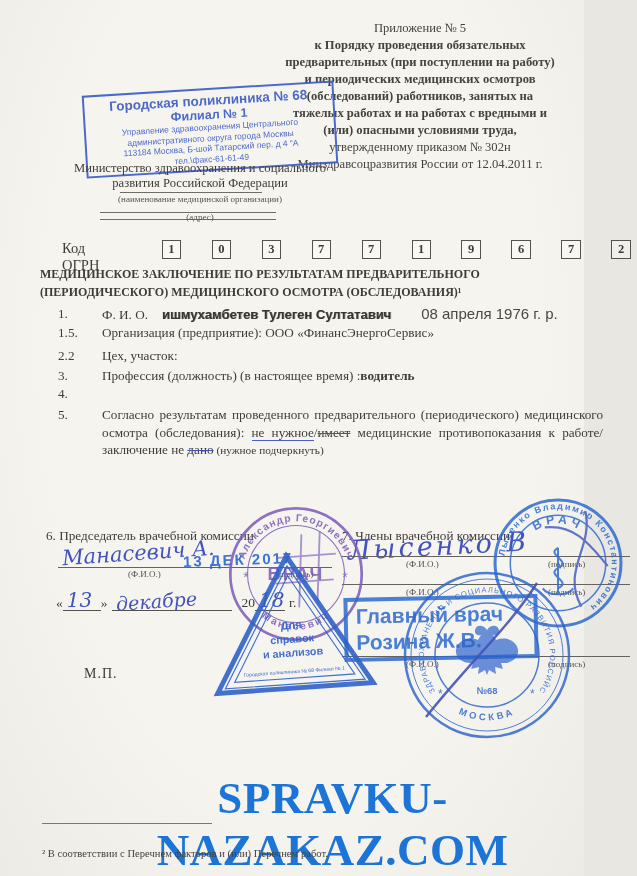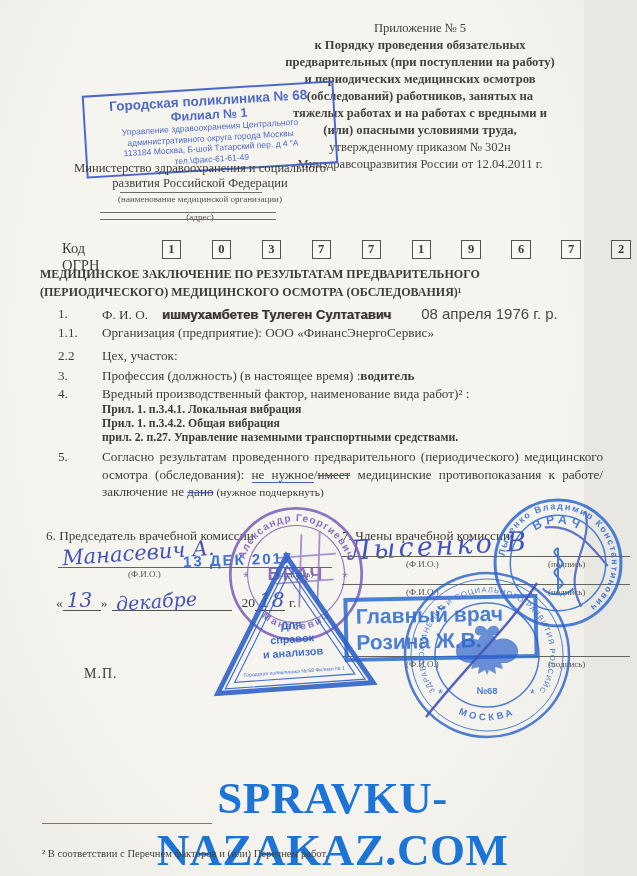--- a/index.html
+++ b/index.html
@@ -128,39 +128,33 @@
   </div>
 
   <div class="abs title">МЕДИЦИНСКОЕ  ЗАКЛЮЧЕНИЕ  ПО  РЕЗУЛЬТАТАМ ПРЕДВАРИТЕЛЬНОГО (ПЕРИОДИЧЕСКОГО)  МЕДИЦИНСКОГО ОСМОТРА  (ОБСЛЕДОВАНИЯ)¹</div>
 
   <div class="abs items">
     <div class="row mb0">
       <span class="num">1.</span>
       <span><span>Ф. И. О.</span><span class="fio-name">ишмухамбетев Тулеген Султатавич</span><span class="birth">08 апреля 1976 г. р.</span></span>
     </div>
     <div class="row mb5">
-      <span class="num">1.1.</span>
+      <span class="num">1.5.</span>
       <span>Организация (предприятие): ООО «ФинансЭнергоСервис»</span>
     </div>
     <div class="row mb2">
       <span class="num">2.2</span>
       <span>Цех, участок:</span>
     </div>
     <div class="row mb1">
       <span class="num">3.</span>
       <span><span>Профессия (должность) (в настоящее время) :</span><span class="bold-val">водитель</span></span>
     </div>
     <div class="row mb4 sub4">
       <span class="num">4.</span>
-      <span>
-        <span>Вредный производственный фактор, наименование вида работ)² :</span>
-        <span class="fl" style="display:block">Прил. 1. п.3.4.1. Локальная вибрация</span>
-        <span class="fl" style="display:block">Прил. 1. п.3.4.2. Общая вибрация</span>
-        <span class="fl" style="display:block">прил. 2. п.27. Управление наземными транспортными средствами.</span>
-      </span>
     </div>
     <div class="row">
       <span class="num">5.</span>
       <span class="para5"><span>Согласно результатам проведенного предварительного (периодического) медицинского осмотра (обследования): </span><span class="u-ink">не нужное</span><span>/</span><span class="strike">имеет</span><span> медицинские противопоказания к работе/заключение не </span><span class="strike">дано</span><span class="note5"> (нужное подчеркнуть)</span></span>
     </div>
   </div>
 
   <div class="abs sec-label" style="left:46px;top:528px;">6. Председатель врачебной комиссии</div>
   <div class="abs hand" style="left:62px;top:541px;font-size:21px;transform:rotate(-4deg);">Манасевич А.</div>
   <div class="abs sig-line" style="left:58px;top:567px;width:274px;"></div>

